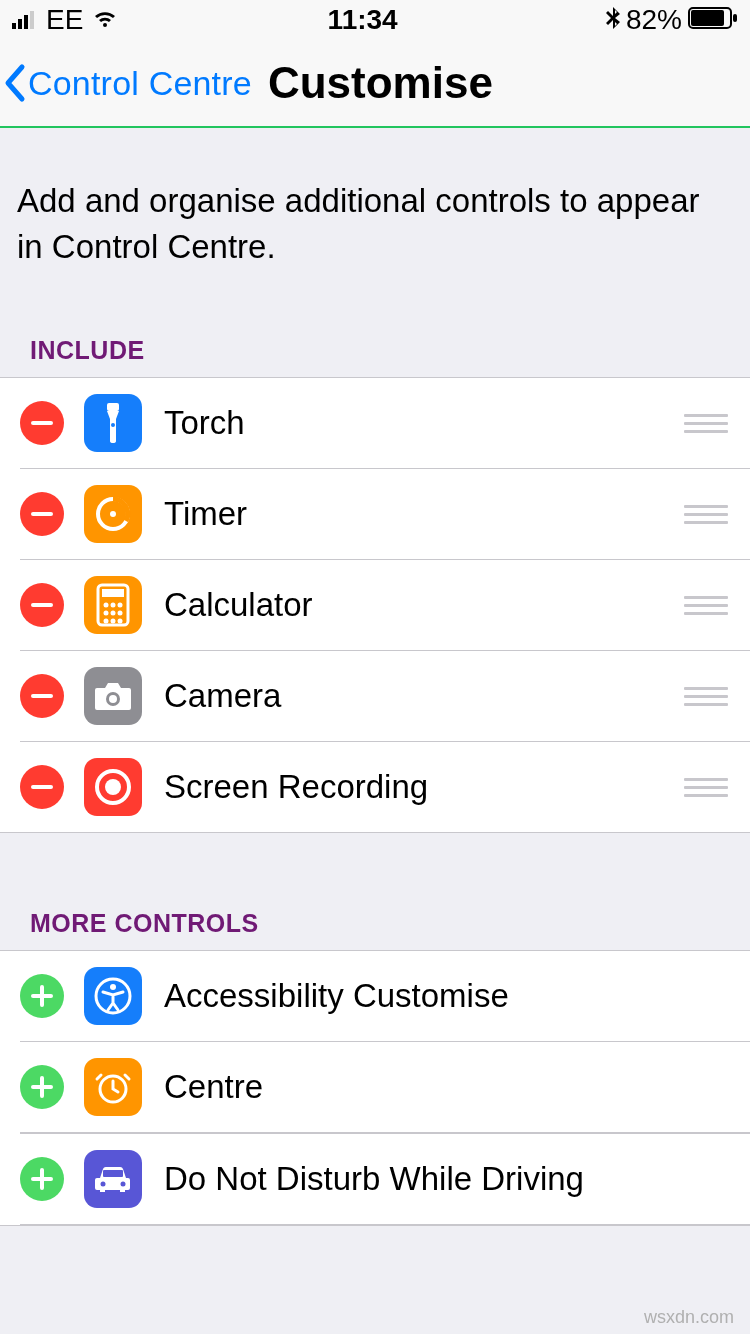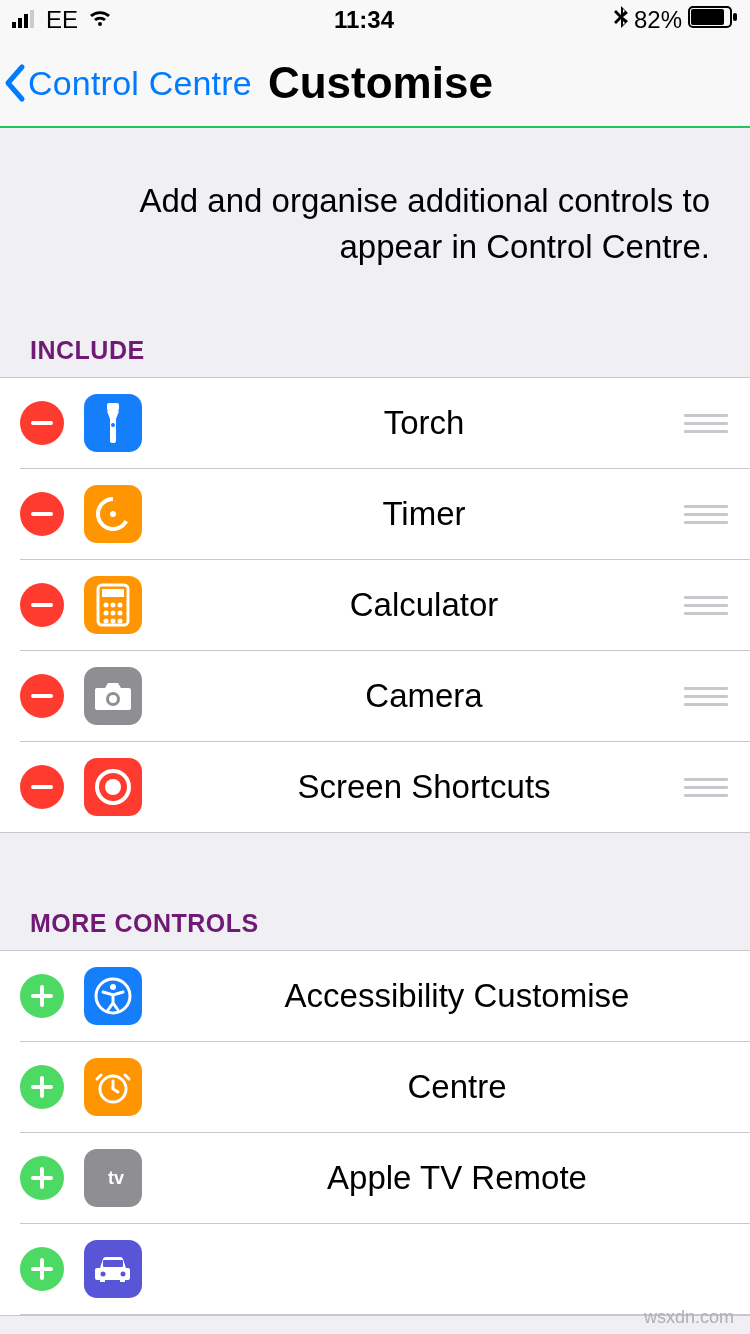--- a/index.html
+++ b/index.html
@@ -11,39 +11,39 @@
   overflow: hidden;
   color: #000;
 }
 .status-bar {
   height: 40px;
   display: flex;
   align-items: center;
   justify-content: space-between;
   padding: 16px 12px;
   background: #f8f8f8;
-  font-size: 24px;
+  font-size: 28px;
 }
 .status-left { display: flex; align-items: center; gap: 8px; font-weight: 500;}
 .status-right { display: flex; align-items: center; gap: 6px; }
 .status-center { font-weight: 600; }
 .nav-bar {
   height: 88px;
   background: #f8f8f8;
   border-bottom: 2px solid #22c55e;
   display: flex;
   align-items: center;
   padding: 0 2px;
 }
 .back-chevron { display:flex; align-items:center; }
 .back-link { color: #007aff; font-size: 34px; letter-spacing: 0.2px; margin-left: 2px; }
 .nav-title { color: #000; font-size: 44px; font-weight: 700; margin-left: 16px; }
 .description {
-  padding: 50px 40px 50px 40px;
-  text-align: right;
+  padding: 50px 40px 50px 17px;
+  text-align: left;
   font-size: 33px;
   line-height: 1.4;
   color: #000;
 }
 .section-header {
   font-size: 25px;
   color: #701a75;
   letter-spacing: 0.5px;
   padding: 16px 30px 12px 30px;
   font-weight: bold;
@@ -66,21 +66,21 @@
 .action-btn {
   width: 44px; height: 44px; border-radius: 50%;
   flex-shrink: 0; display: flex; align-items: center; justify-content: center;
 }
 .action-remove { background: #ff3b30; }
 .action-add { background: #4cd964; }
 .app-icon {
   width: 58px; height: 58px; border-radius: 13px; margin-left: 20px;
   display: flex; align-items: center; justify-content: center; flex-shrink: 0;
 }
-.row-label { font-size: 33px; margin-left: 22px; flex: 1; color:#000;text-align:center; }
+.row-label { font-size: 33px; margin-left: 22px; flex: 1; color:#000; }
 .drag-handle {
   width: 44px; margin-right: 22px; display:flex; flex-direction:column; gap:5px; align-items:center;
 }
 .drag-handle .line { width: 44px; height: 3px; background: #c8c7cc; border-radius:1px;}
 .gap { height: 60px; }
 .watermark {
   position: absolute;
   bottom: 6px; right: 16px;
   font-size: 18px; color: #b0b0b0;
 }
@@ -239,21 +239,21 @@
       <svg width="22" height="4" viewBox="0 0 22 4">
           <rect width="22" height="4" rx="2" fill="#fff"></rect>
         </svg>
     </div>
     <div class="app-icon" style="background:#ff3b30">
       <svg width="40" height="40" viewBox="0 0 40 40">
           <circle cx="20" cy="20" r="16" fill="none" stroke="#fff" stroke-width="4"></circle>
           <circle cx="20" cy="20" r="8" fill="#fff"></circle>
         </svg>
     </div>
-    <div class="row-label">Screen Shortcuts</div>
+    <div class="row-label">Screen Recording</div>
     <div class="drag-handle">
         <div class="line"></div>
         <div class="line"></div>
         <div class="line"></div>
       </div>
   </div>
 </div>
 
 <div class="gap"></div>
 
@@ -289,50 +289,36 @@
       <svg width="40" height="40" viewBox="0 0 40 40">
           <circle cx="20" cy="22" r="13" fill="none" stroke="#fff" stroke-width="3"></circle>
           <path d="M20 14v8l5 3" stroke="#fff" stroke-width="3" fill="none" stroke-linecap="round"></path>
           <path d="M8 8l-4 4M32 8l4 4" stroke="#fff" stroke-width="3" stroke-linecap="round"></path>
         </svg>
     </div>
     <div class="row-label">Centre</div>
   </div>
   <div class="row-divider"></div>
 
-  <div class="row">
-    <div class="action-btn action-add">
-      <svg width="22" height="22" viewBox="0 0 22 22">
-          <rect x="9" y="0" width="4" height="22" rx="2" fill="#fff"></rect>
-          <rect x="0" y="9" width="22" height="4" rx="2" fill="#fff"></rect>
-        </svg>
-    </div>
-    <div class="app-icon" style="background:#8e8e93">
-      <svg width="46" height="28" viewBox="0 0 46 28">
-          <text x="2" y="20" font-size="18" font-weight="700" fill="#fff" font-family="Arial"></text>
-          <text x="18" y="20" font-size="18" font-weight="700" fill="#fff" font-family="Arial">tv</text>
-        </svg>
-    </div>
-    <div class="row-label">Apple TV Remote</div>
-  </div>
   <div class="row-divider"></div>
 
   <div class="row">
     <div class="action-btn action-add">
       <svg width="22" height="22" viewBox="0 0 22 22">
           <rect x="9" y="0" width="4" height="22" rx="2" fill="#fff"></rect>
           <rect x="0" y="9" width="22" height="4" rx="2" fill="#fff"></rect>
         </svg>
     </div>
     <div class="app-icon" style="background:#5856d6">
       <svg width="42" height="30" viewBox="0 0 42 30">
           <path d="M8 14l3-9a3 3 0 013-2h14a3 3 0 013 2l3 9h2a2 2 0 012 2v8a2 2 0 01-2 2h-3v2h-5v-2H13v2H8v-2H5a2 2 0 01-2-2v-8a2 2 0 012-2h3z" fill="#fff"></path>
           <circle cx="11" cy="20" r="2.5" fill="#5856d6"></circle>
           <circle cx="31" cy="20" r="2.5" fill="#5856d6"></circle>
           <rect x="11" y="6" width="20" height="7" rx="1" fill="#5856d6"></rect>
         </svg>
     </div>
+    <div class="row-label">Do Not Disturb While Driving</div>
   </div>
   <div class="row-divider"></div>
 
 </div>
 
 <div class="watermark">wsxdn.com</div>
 
 </body></html>

